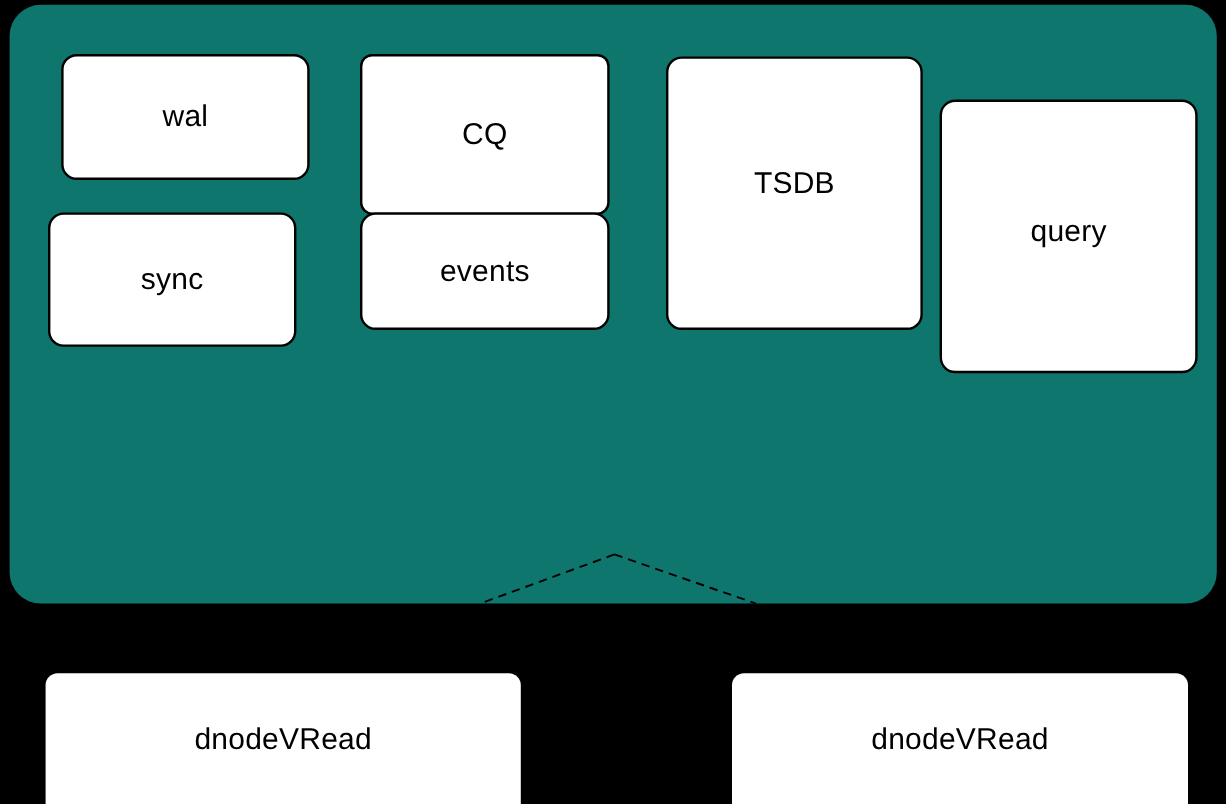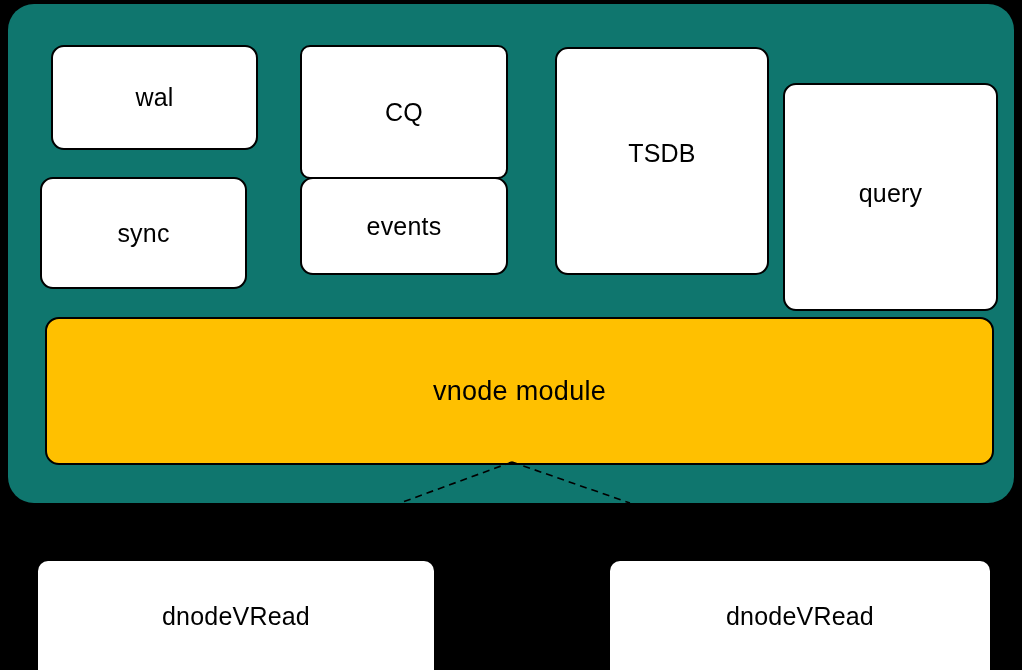--- a/index.html
+++ b/index.html
@@ -131,23 +131,20 @@
     </div>
 
     <div class="module-box box-tsdb">
       <span class="box-label">TSDB</span>
     </div>
 
     <div class="module-box box-query">
       <span class="box-label">query</span>
     </div>
 
-    <div class="vnode-module-bar">
-      <span class="box-label">vnode module</span>
-    </div>
 
   </div>
 
   <svg class="connector-svg" viewBox="0 0 1022 670" xmlns="http://www.w3.org/2000/svg">
     <path d="M 512 462 L 400 503" stroke="#000000" stroke-width="1.6" fill="none" stroke-dasharray="7 5"></path>
     <path d="M 512 462 L 630 503" stroke="#000000" stroke-width="1.6" fill="none" stroke-dasharray="7 5"></path>
   </svg>
 
   <div class="dnode-box box-dnode-vread">
     <span class="box-label">dnodeVRead</span>

